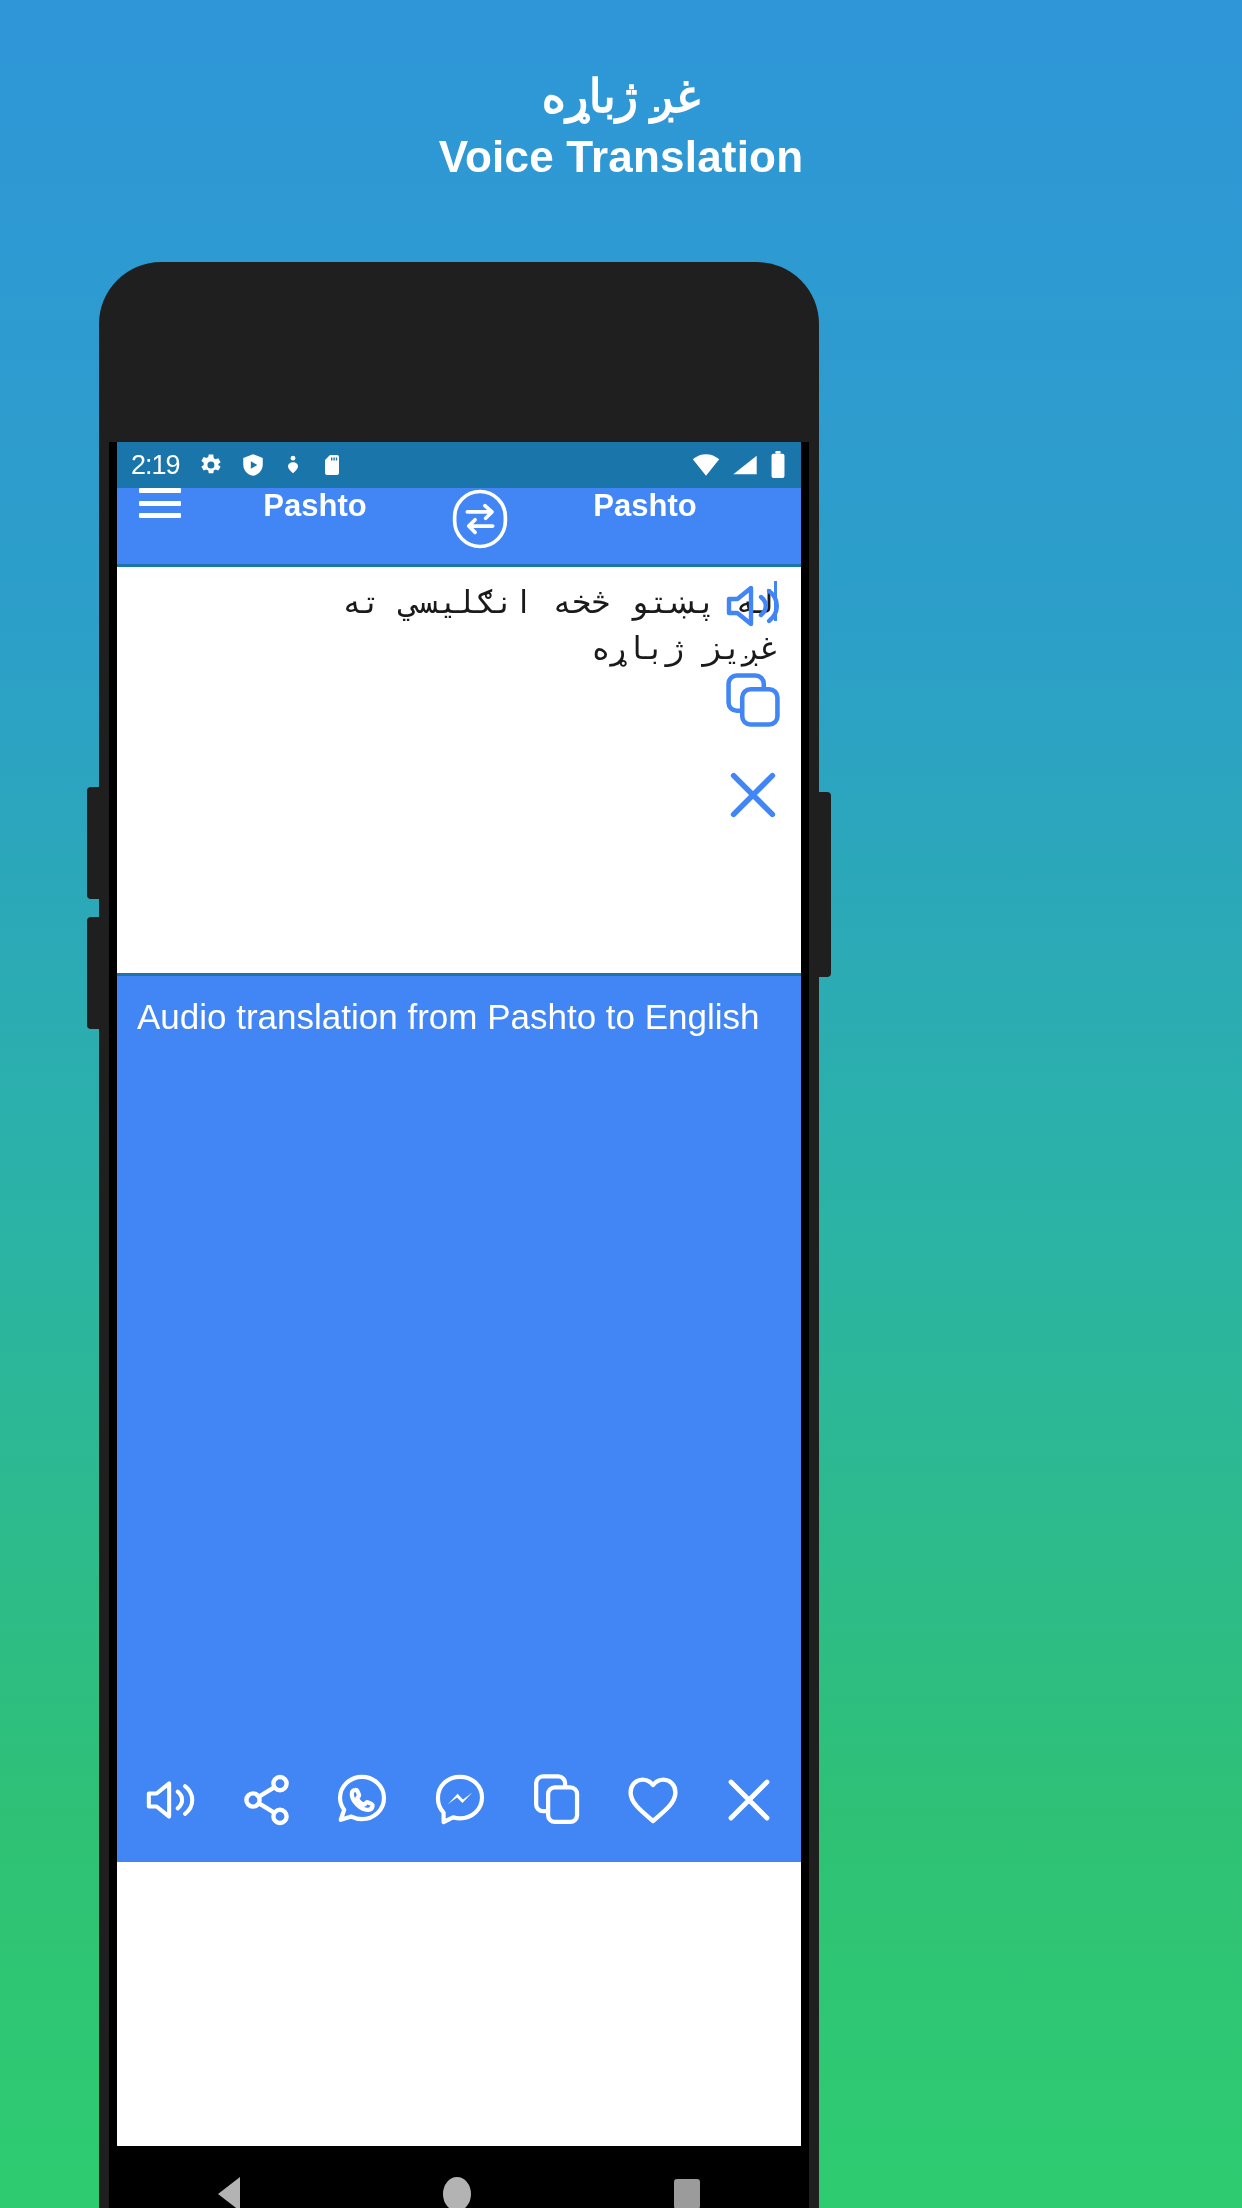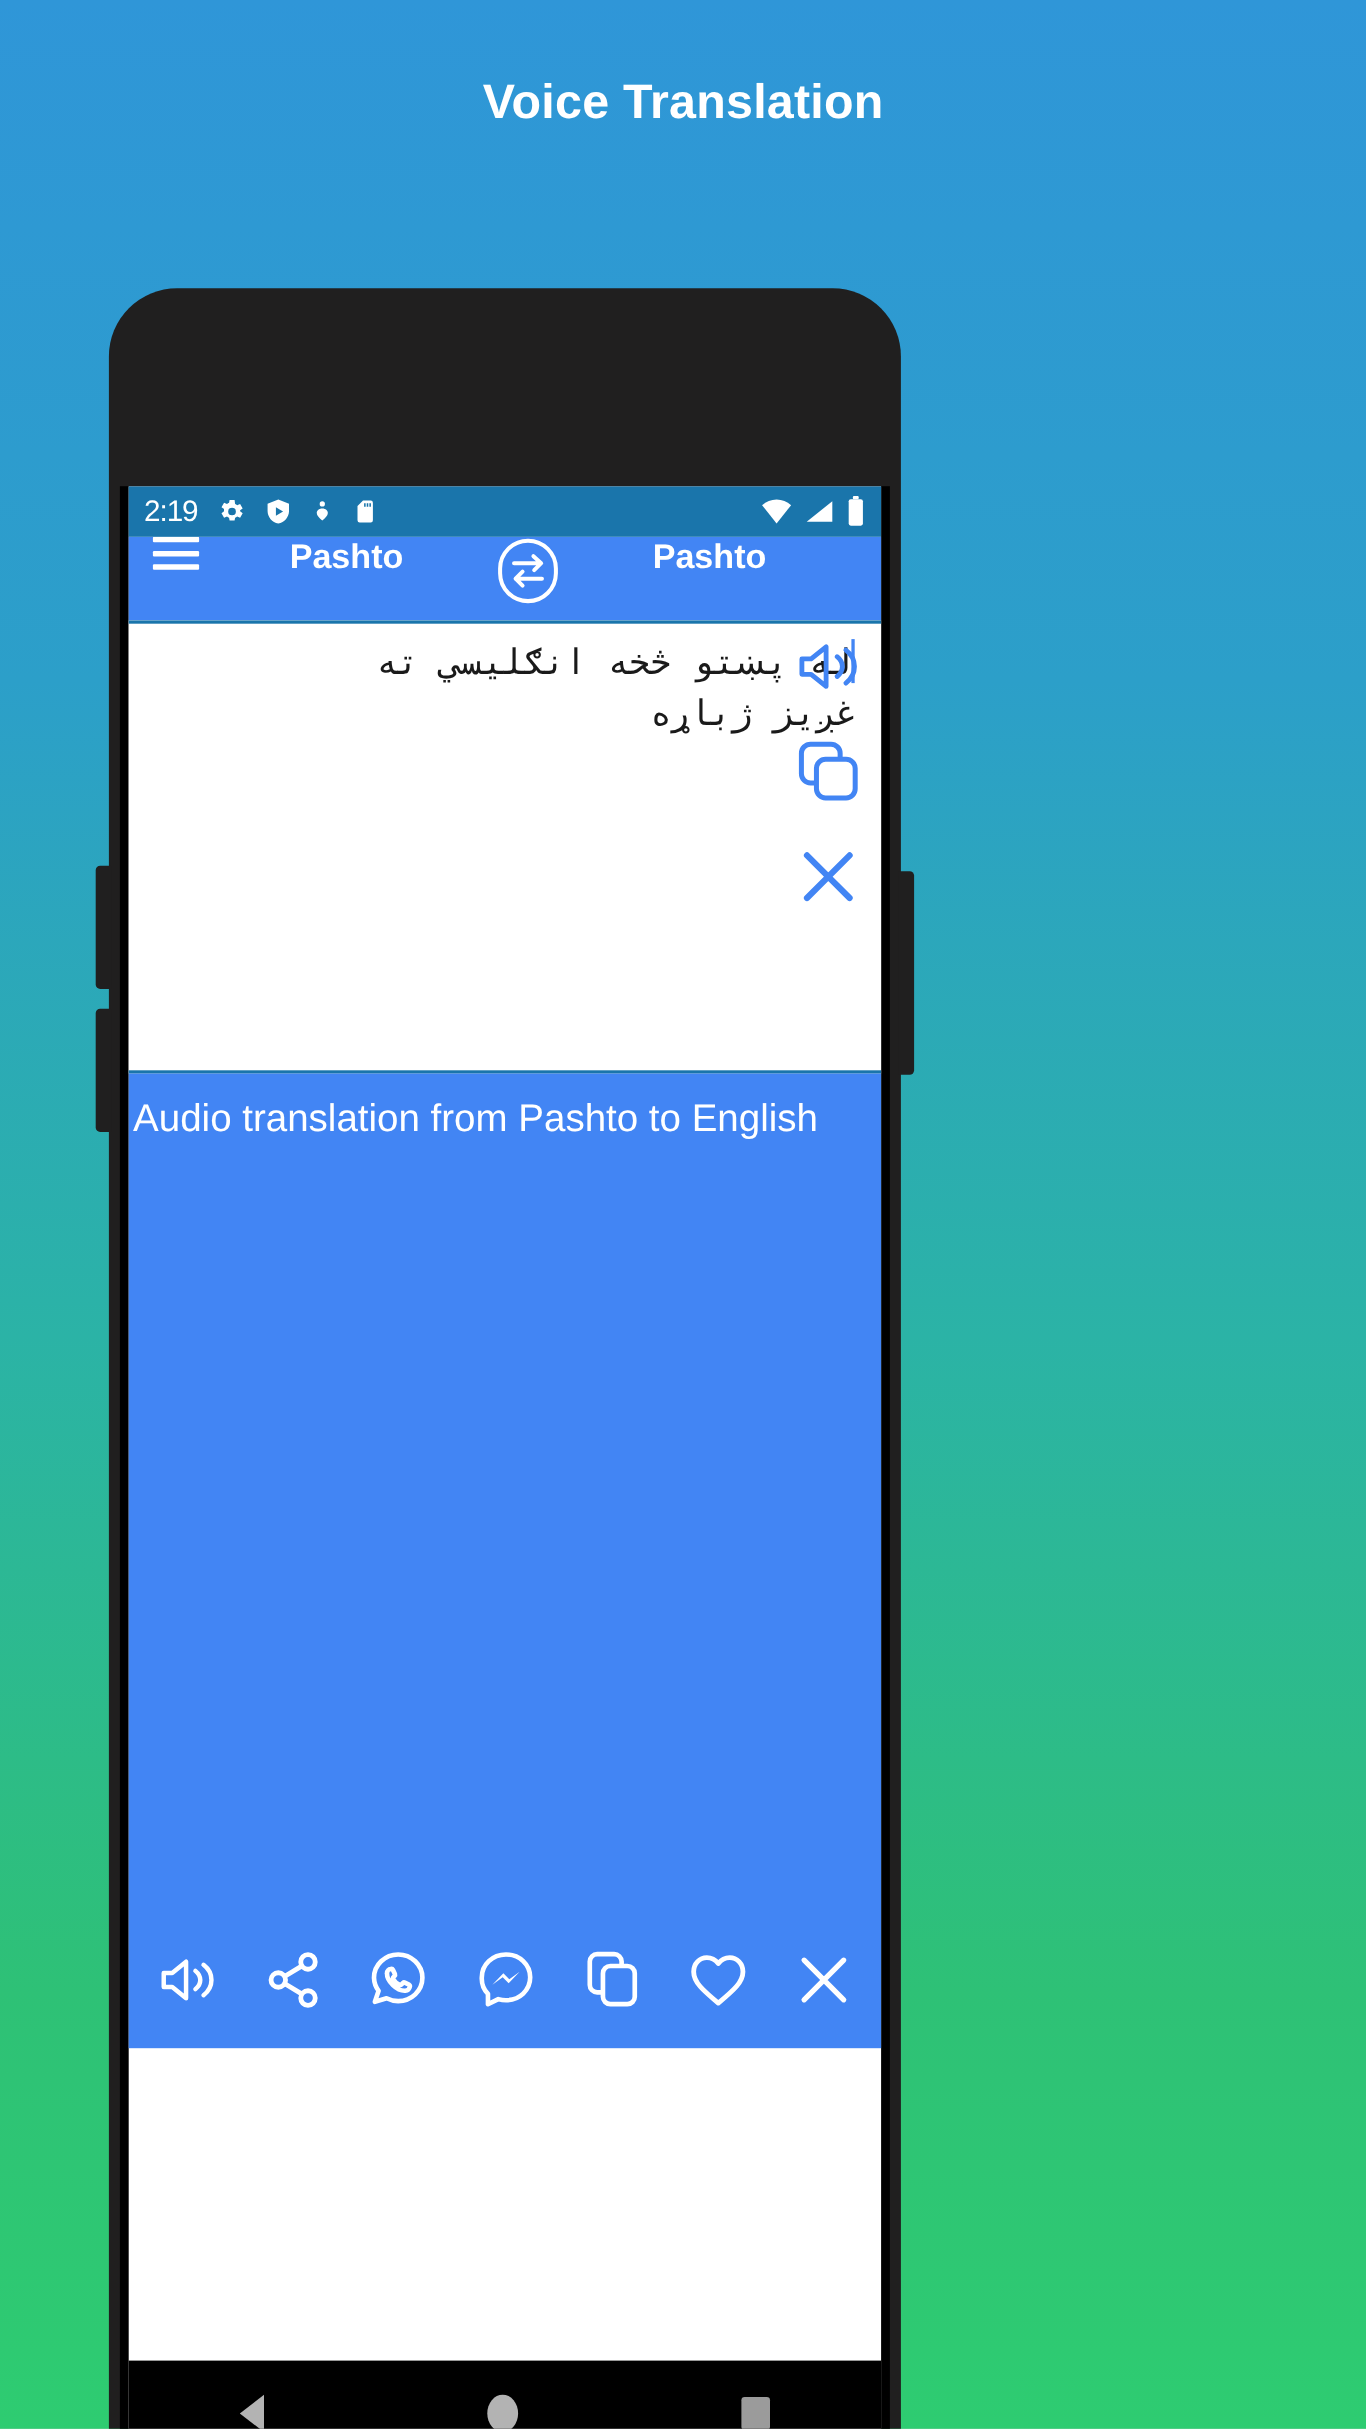--- a/index.html
+++ b/index.html
@@ -69,21 +69,21 @@
   .btn-row { position:absolute; left:0; bottom:18px; width:100%; display:flex; align-items:center; justify-content:center; gap:24px; }
   .pill {
     background:#4285f4; color:#fff; border-radius:40px; height:76px;
     display:flex; align-items:center; justify-content:center;
     font-size:30px; letter-spacing:.5px; min-width:178px; padding:0 28px;
   }
   .mic-btn { width:70px; height:70px; border-radius:50%; background:#4285f4; display:flex; align-items:center; justify-content:center; }
 
   
   .output-panel {
-    position:relative; background:#4285f4; height:886px; color:#fff; padding:18px 20px 0 4px;
+    position:relative; background:#4285f4; height:886px; color:#fff; padding:18px 20px 0 20px;
   }
   .output-text { font-size:35px; line-height:45px; font-weight:400; }
   .share-row {
     position:absolute; left:0; bottom:34px; width:100%;
     display:flex; align-items:center; justify-content:space-between; padding:0 26px;
   }
   .share-row > span { display:flex; align-items:center; justify-content:center; }
 
   
   .navbar {
@@ -91,20 +91,21 @@
     display:flex; align-items:center; justify-content:space-around;
   }
   .nav-back { width:0;height:0;border-top:17px solid transparent;border-bottom:17px solid transparent;border-right:22px solid #b3b3b3; }
   .nav-home { width:28px;height:34px;border-radius:50%;background:#b3b3b3; }
   .nav-recent { width:26px;height:30px;background:#9b9b9b;border-radius:3px; }
 </style>
 </head>
 <body>
 
 <div class="promo">
+  <div class="promo-ps">غږ ژباړه</div>
   <div class="promo-en">Voice Translation</div>
 </div>
 
 <div class="phone">
   <div class="btn-vol-a"></div>
   <div class="btn-vol-b"></div>
   <div class="btn-power"></div>
 
   <div class="screen">
   <div class="screen-inner">

